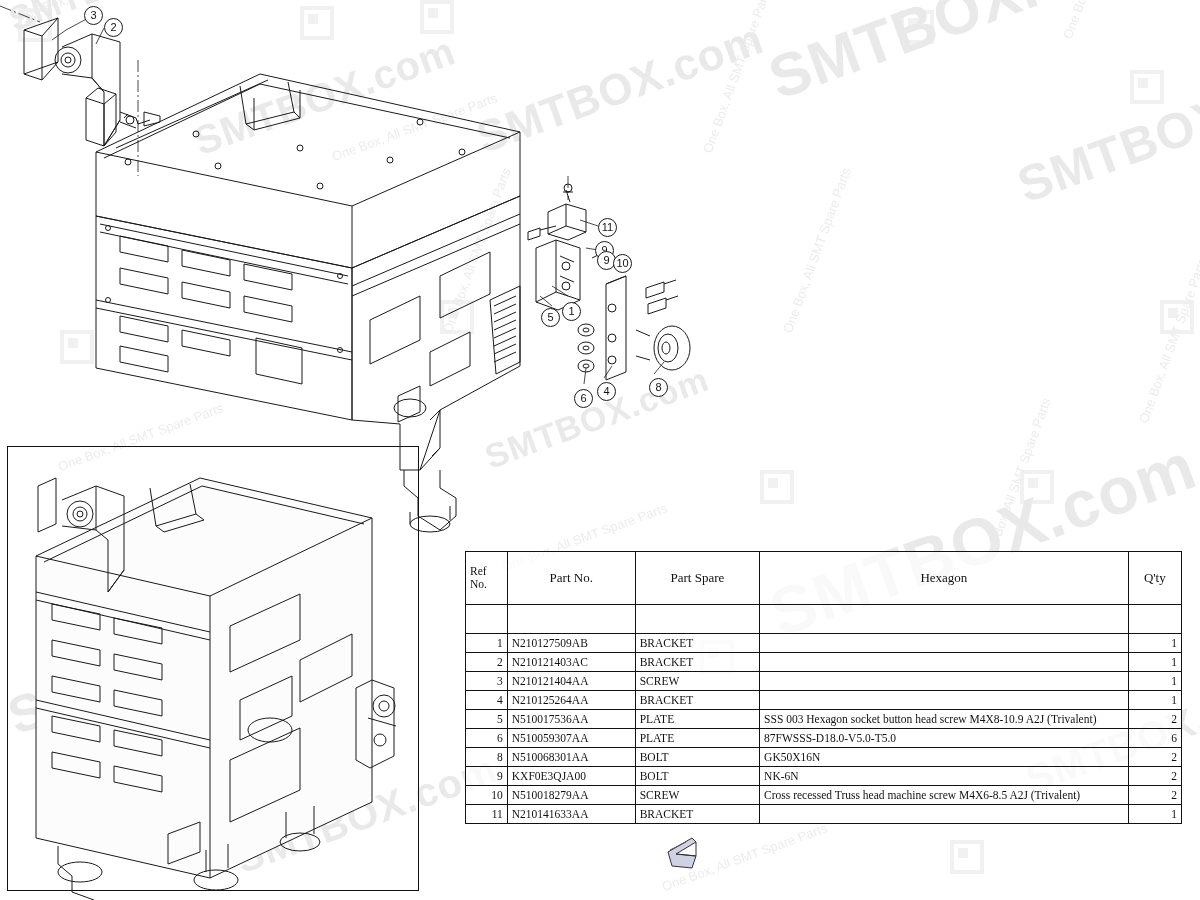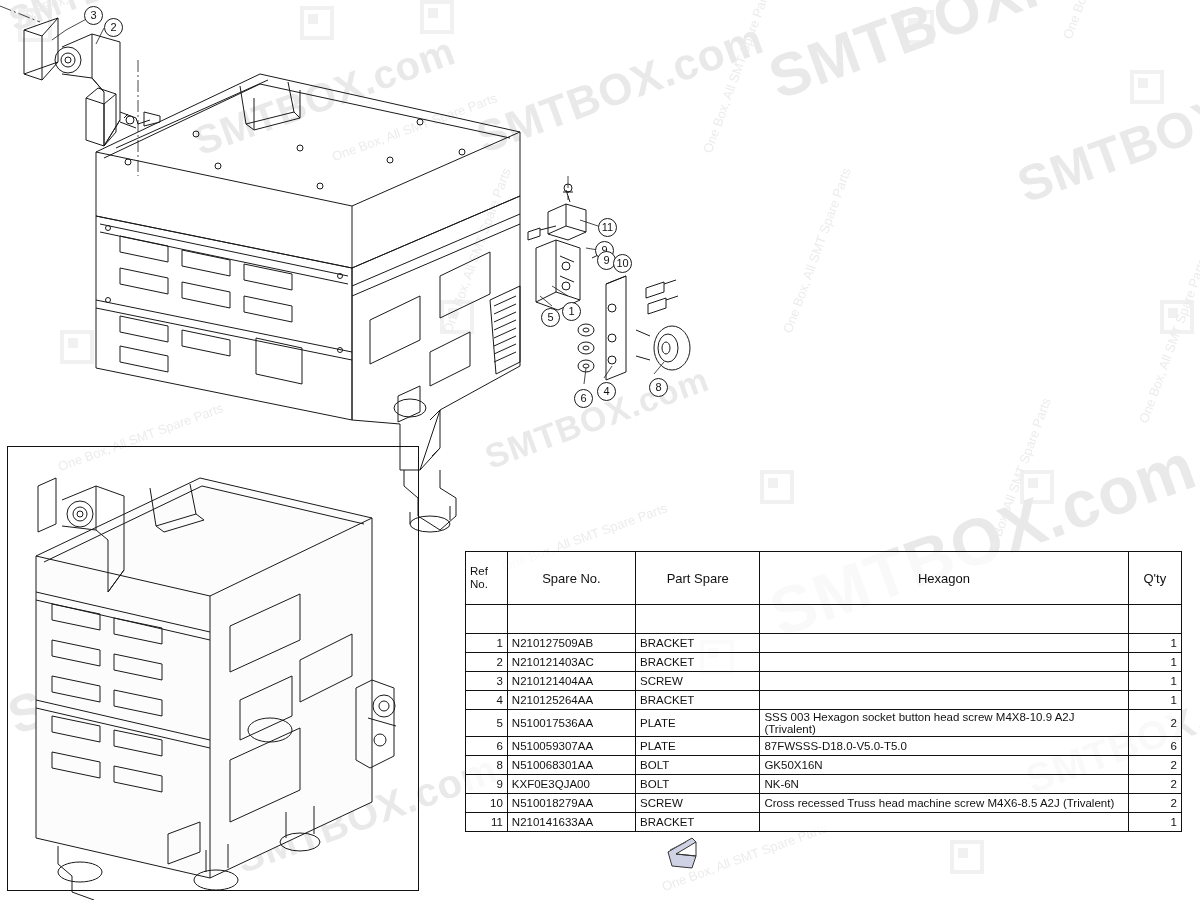--- a/index.html
+++ b/index.html
@@ -86,20 +86,21 @@
     background: rgba(255,255,255,0.72);
     font-size: 11.5px;
     color: #111;
   }
   #parts-table td, #parts-table th {
     border: 1px solid #111;
     padding: 1px 4px;
     height: 16px;
     font-weight: normal;
     vertical-align: middle;
+    font-family: Liberation Serif, serif;
   }
   #parts-table thead th {
     height: 50px;
     font-size: 13px;
     text-align: center;
   }
   #parts-table thead th.refhead {
     font-size: 11.5px;
     text-align: left;
     padding-left: 4px;
@@ -412,21 +413,21 @@
     <div class="callout" style="left:649px; top:378px;">8</div>
   </div>
 
   <table id="parts-table">
     <thead>
       <tr>
         <th class="col-ref refhead">
           <span>Ref</span><br>
           <span>No.</span>
         </th>
-        <th class="col-part">Spare No.</th>
+        <th class="col-part">Part No.</th>
         <th class="col-name">Part Spare</th>
         <th class="col-rem">Hexagon</th>
         <th class="col-qty">Q'ty</th>
       </tr>
     </thead>
     <tbody>
       <tr class="spacer">
         <td class="col-ref"></td>
         <td class="col-part"></td>
         <td class="col-name"></td>

